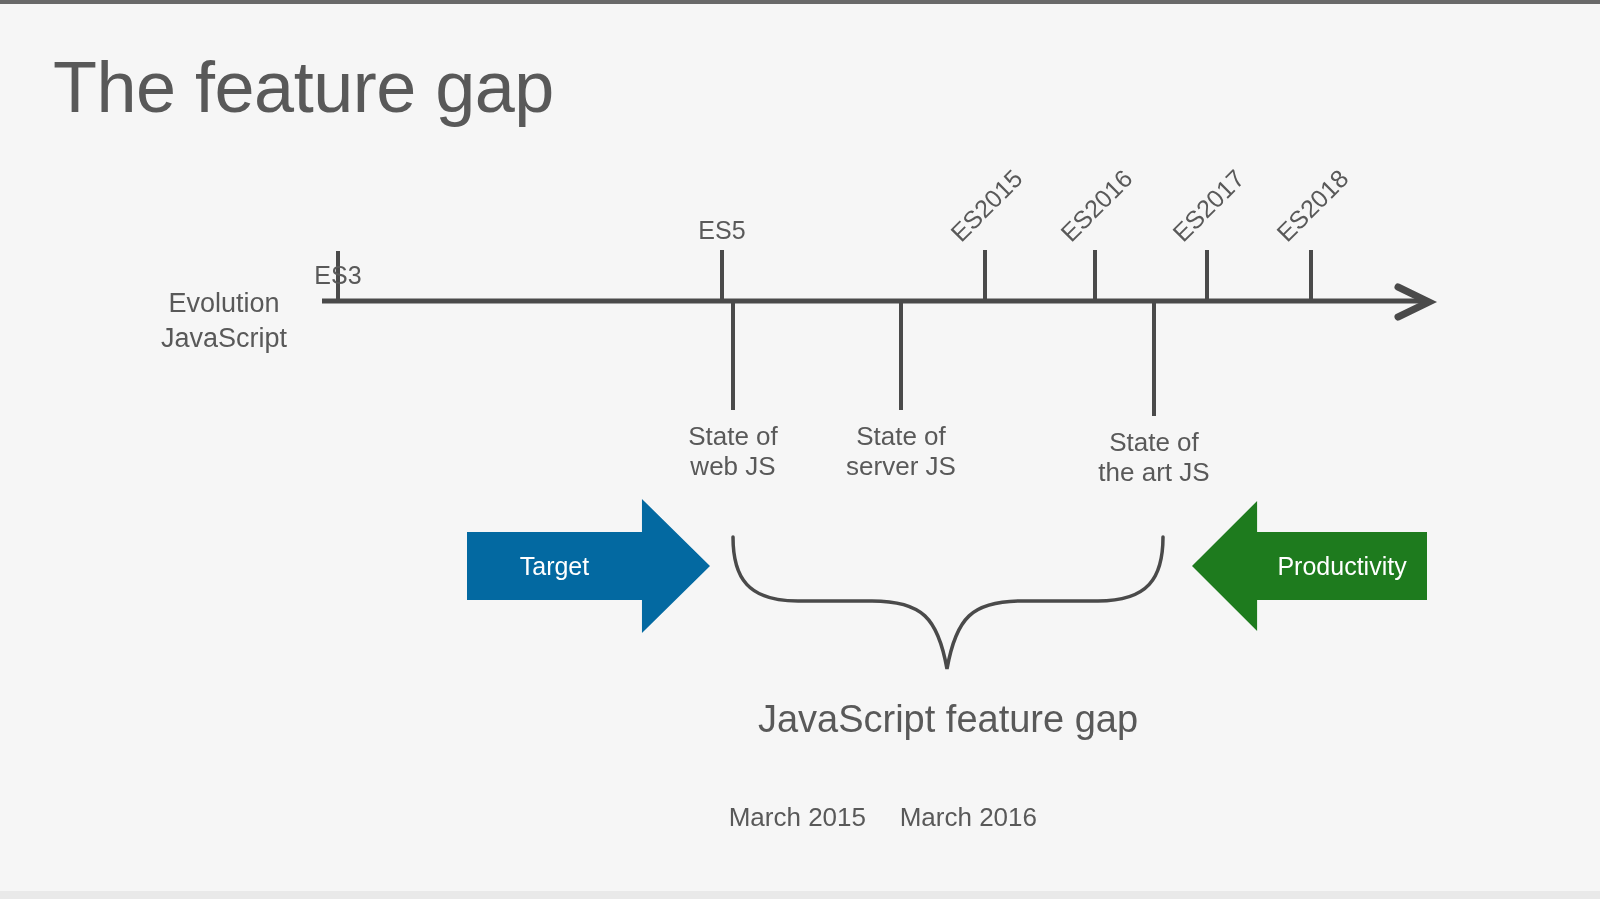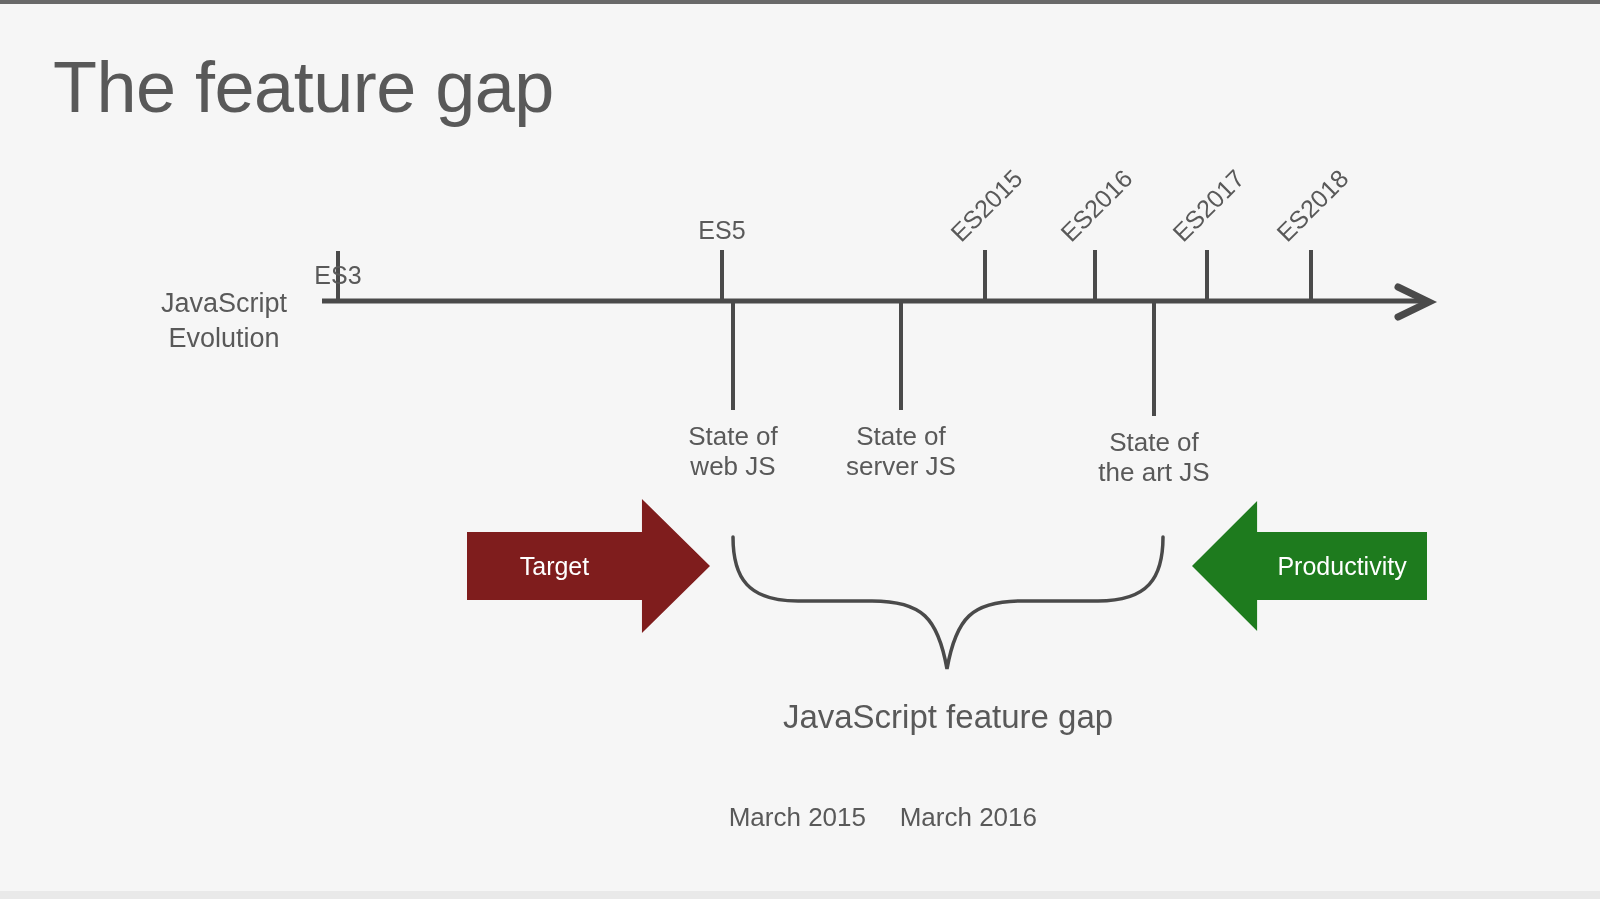--- a/index.html
+++ b/index.html
@@ -46,21 +46,21 @@
   }
   .arrow-label{
     position:absolute;top:0;bottom:0;
     display:flex;align-items:center;justify-content:center;
     color:#ffffff;font-size:25px;white-space:nowrap;
   }
   .arrow-right .arrow-label{left:0;width:72%;}
   .arrow-left  .arrow-label{left:27.7%;right:0;}
   .gap-label{
     position:absolute;left:748px;top:698px;width:400px;
-    text-align:center;font-size:33px;color:#595959;white-space:nowrap;
+    text-align:center;font-size:38px;color:#595959;white-space:nowrap;
   }
   .date-label{
     position:absolute;top:802px;width:200px;text-align:right;
     font-size:26px;color:#595959;white-space:nowrap;
   }
   .date-left{left:666px;}
   .date-right{left:837px;}
 </style>
 </head>
 <body>
@@ -87,22 +87,22 @@
 
       <line x1="733" y1="301" x2="733" y2="410" stroke-width="4"></line>
       <line x1="901" y1="301" x2="901" y2="410" stroke-width="4"></line>
       <line x1="1154" y1="301" x2="1154" y2="416" stroke-width="4"></line>
 
       <path d="M733 537 C733 578 748 601 798 601 L872 601 C922 601 938 618 947 669 C956 618 972 601 1022 601 L1098 601 C1148 601 1163 578 1163 537" stroke-width="3.5" stroke-linecap="round"></path>
     </g>
   </svg>
 
   <div class="axis-label">
+    <div>Evolution</div>
     <div>JavaScript</div>
-    <div>Evolution</div>
   </div>
 
   <span class="tick-label" style="left:278px;margin-top:45px;">ES3</span>
   <span class="tick-label" style="left:662px;">ES5</span>
   <span class="tick-label-rotated" style="left:964px;">ES2015</span>
   <span class="tick-label-rotated" style="left:1074px;">ES2016</span>
   <span class="tick-label-rotated" style="left:1186px;">ES2017</span>
   <span class="tick-label-rotated" style="left:1290px;">ES2018</span>
 
   <div class="state-label" style="left:653px;top:421px;">
@@ -111,21 +111,21 @@
   </div>
   <div class="state-label" style="left:821px;top:421px;">
     <div>State of</div>
     <div>server JS</div>
   </div>
   <div class="state-label" style="left:1074px;top:427px;">
     <div>State of</div>
     <div>the art JS</div>
   </div>
 
-  <div class="arrow arrow-right" style="background: #7f1d1d;">
+  <div class="arrow arrow-right" style="background: #0369a1;">
     <span class="arrow-label">Target</span>
   </div>
 
   <div class="arrow arrow-left" style="background: rgb(30, 123, 30); text-align: center;">
     <span class="arrow-label">Productivity</span>
   </div>
 
   <div class="gap-label">JavaScript feature gap</div>
 
   <span class="date-label date-left">March 2015</span>

